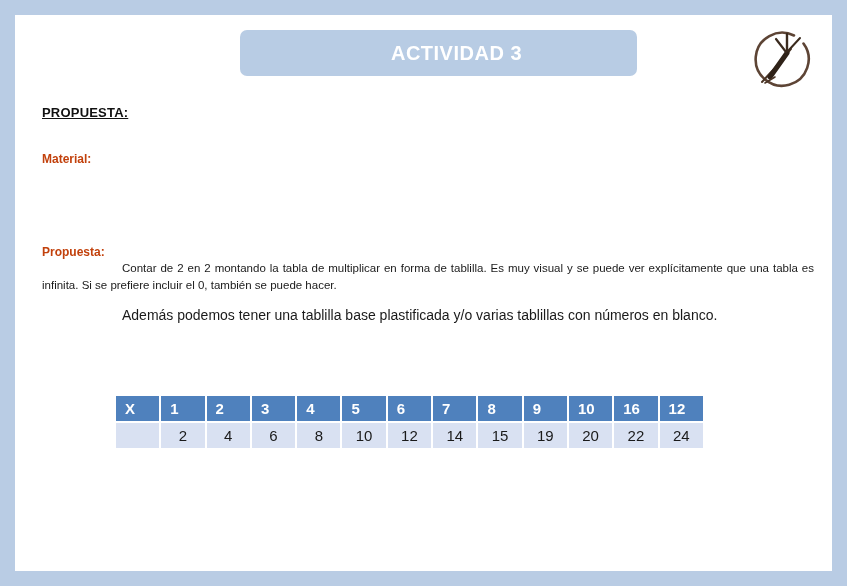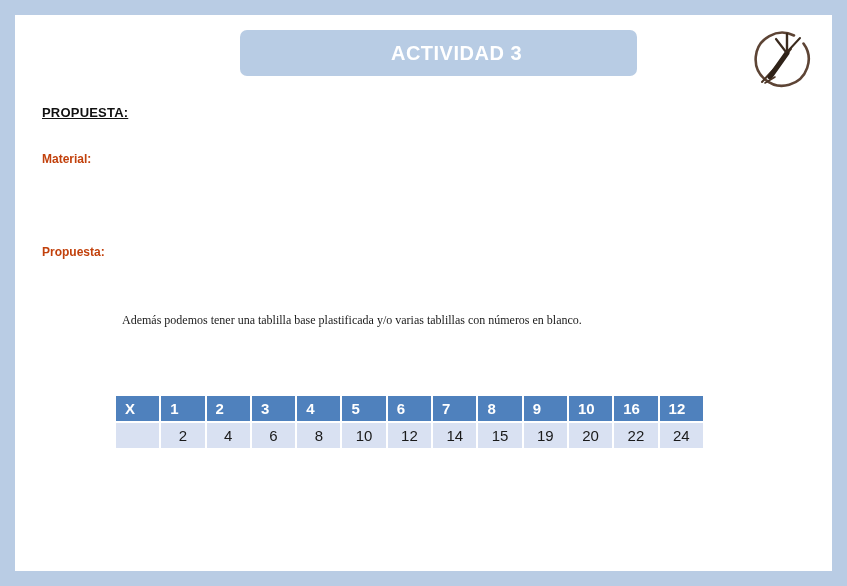--- a/index.html
+++ b/index.html
@@ -67,26 +67,25 @@
     left: 27px; top: 245px;
     width: 772px;
     font-size: 11.5px;
     line-height: 17px;
     color: #1a1a1a;
     text-align: justify;
     text-indent: 80px;
   }
   .para2 {
     position: absolute;
-    left: 27px; top: 298px;
+    left: 27px; top: 292px;
     width: 772px;
     padding-left: 80px;
-    font-size: 12px;
+    font-size: 14px;
     color: #1a1a1a;
-    font-family: Liberation Serif, serif;
   }
   
   .mult-table {
     position: absolute;
     left: 99px; top: 379px;
     border-collapse: collapse;
     table-layout: fixed;
     width: 591px;
   }
   .mult-table td, .mult-table th {
@@ -140,20 +139,21 @@
       <path d="M 16 57 L 26 51" fill="none" stroke="#4a3526" stroke-width="1.6" stroke-linecap="round"></path>
     </svg>
 
     <div class="heading-main">PROPUESTA:</div>
 
     <div class="heading-sub material-heading">Material:</div>
 
 
     <div class="heading-sub propuesta-heading">Propuesta:</div>
 
+    <div class="para1">Contar de 2 en 2 montando la tabla de multiplicar en forma de tablilla. Es muy visual y se puede ver explícitamente que una tabla es infinita. Si se prefiere incluir el 0, también se puede hacer.</div>
 
     <div class="para2">Además podemos tener una tablilla base plastificada y/o varias tablillas con números en blanco.</div>
 
     <table class="mult-table">
       <thead>
         <tr id="mt-head">
             <th>X</th>
             <th>1</th>
             <th>2</th>
             <th>3</th>

